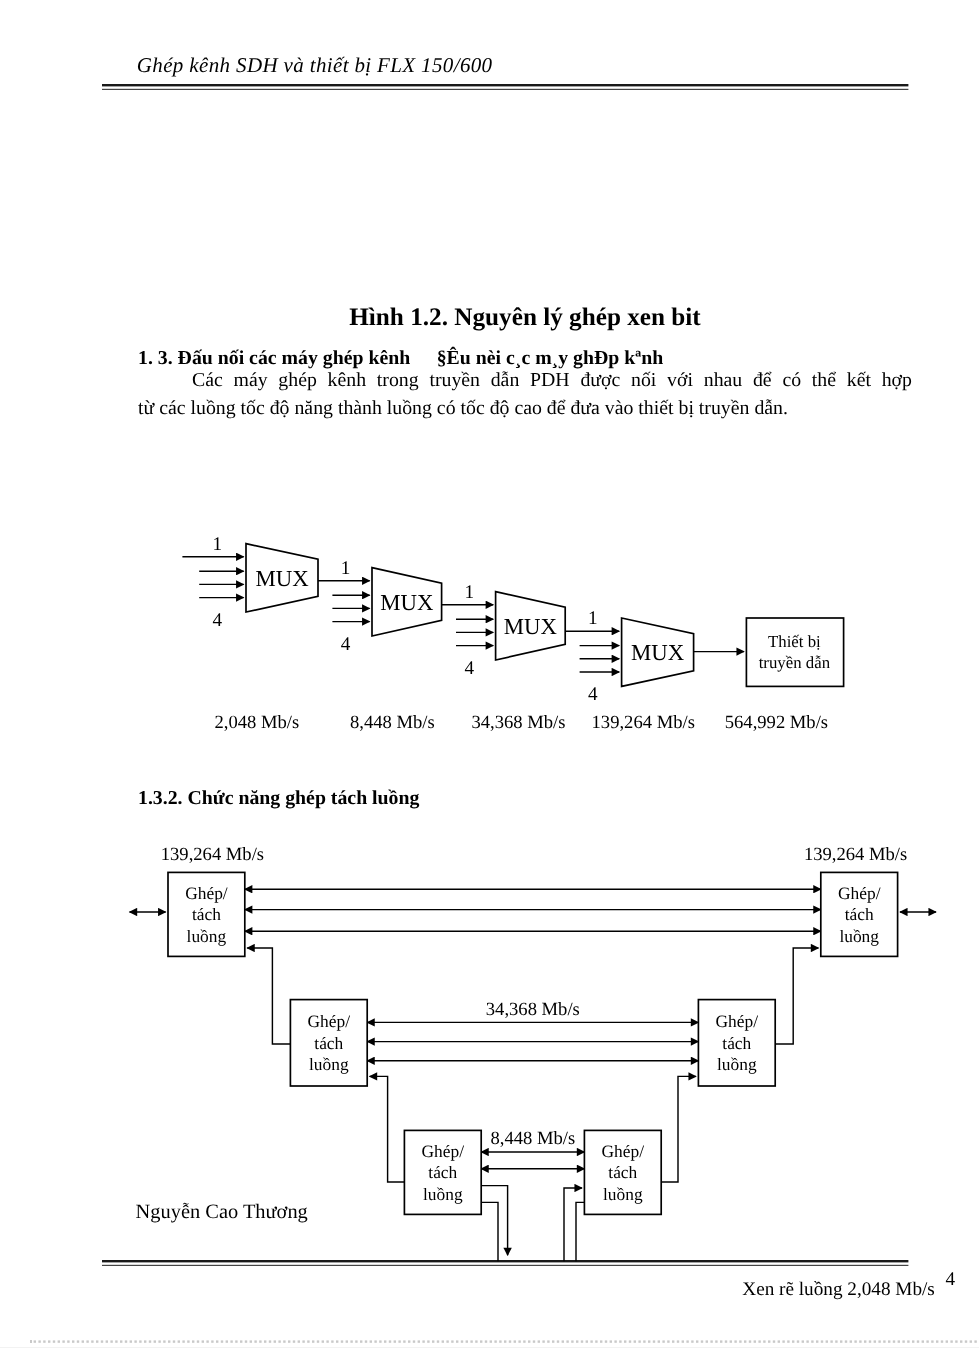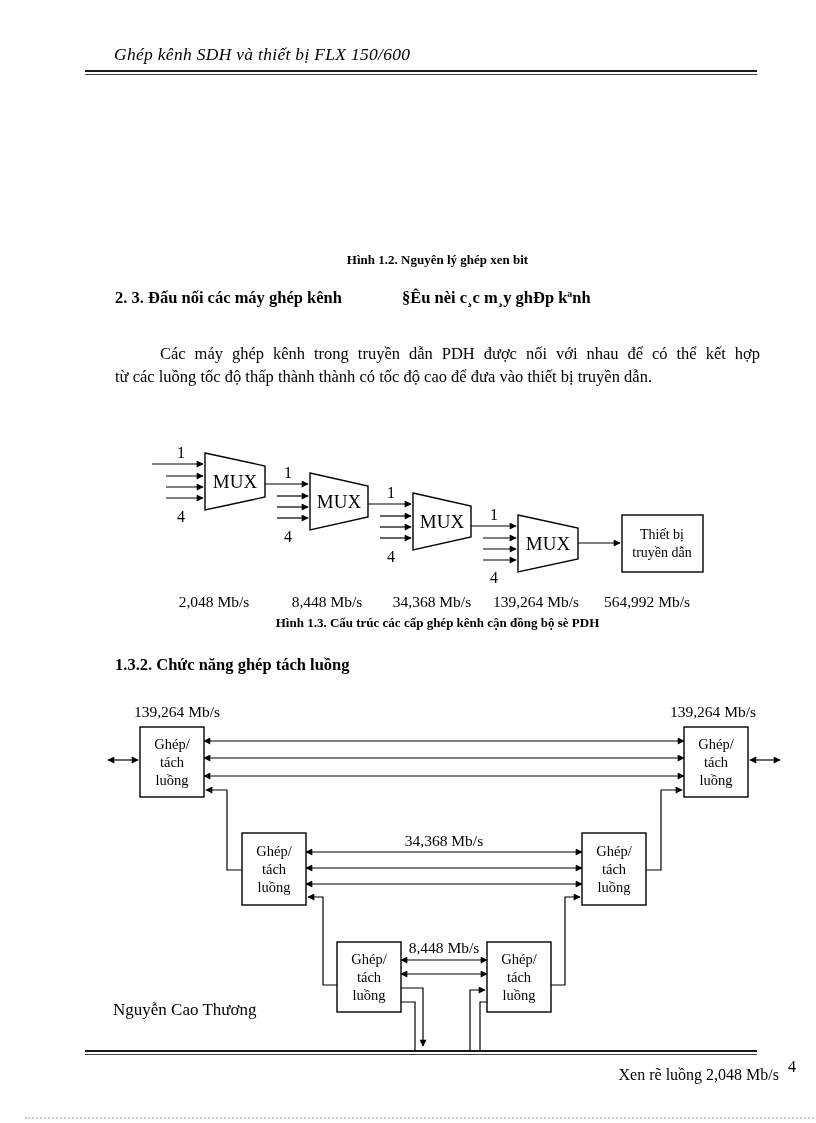--- a/index.html
+++ b/index.html
@@ -5,23 +5,23 @@
   html,body{margin:0;padding:0;background:#e8e8e8;}
   #page{
     position:relative;width:816px;height:1123px;background:#ffffff;
     font-family:"Liberation Serif","DejaVu Serif",serif;color:#000;
     overflow:hidden;margin:0 auto;padding-left:40px;
   }
   .abs{position:absolute;}
   .hdr-title{left:114px;top:44px;font-style:italic;font-size:17.5px;letter-spacing:.3px;}
   .rule-thick{left:85px;width:672px;height:2px;background:#1a1a1a;}
   .rule-thin{left:85px;width:672px;height:1px;background:#444;}
-  .fig-caption{left:115px;width:645px;text-align:center;font-weight:bold;font-size:13px;}
+  .fig-caption{left:115px;width:645px;text-align:center;font-weight:bold;font-size:21px;}
   .h-sec{left:115px;font-weight:bold;font-size:16.5px;white-space:nowrap;}
-  .h-garbled{margin-left:60px;}
+  .h-garbled{margin-left:22px;}
   .para{left:115px;width:645px;font-size:16.5px;line-height:23px;}
   .para .l1{text-align:justify;text-align-last:justify;text-indent:45px;}
   .para .l2{text-align:left;}
   .ftr-author{left:113px;top:1000px;font-size:17px;}
   .ftr-page{right:60px;top:1058px;font-size:16px;}
   .ftr-note{left:115px;top:1066px;width:664px;text-align:right;font-size:16px;}
   .dotted-edge{left:25px;right:6px;top:1117px;border-top:2px dotted #c9c9c9;height:0;}
   svg{position:absolute;left:0;top:0;pointer-events:none;}
   svg text{font-family:"Liberation Serif","DejaVu Serif",serif;fill:#000;}
   .ln{stroke:#000;stroke-width:1.2;fill:none;}
@@ -36,29 +36,28 @@
 <body>
 
 <div id="page">
 
   <div class="abs hdr-title">Ghép kênh SDH và thiết bị FLX 150/600</div>
   <div class="abs rule-thick" style="top:70px;"></div>
   <div class="abs rule-thin" style="top:74px;"></div>
 
   <div class="abs fig-caption" style="top:252px;">Hình 1.2. Nguyên lý ghép xen bit</div>
 
-  <div class="abs h-sec" style="top:288px;"><span>2. 3. Đấu nối các máy ghép kênh</span><span class="h-garbled">§Êu nèi c¸c m¸y ghÐp kªnh</span></div>
+  <div class="abs h-sec" style="top:288px;"><span>1. 3. Đấu nối các máy ghép kênh</span><span class="h-garbled">§Êu nèi c¸c m¸y ghÐp kªnh</span></div>
 
-  <div class="abs para" style="top:342px;">
+  <div class="abs para" style="top:305px;">
     <div class="l1">Các máy ghép kênh trong truyền dẫn PDH được nối với nhau để có thể kết hợp</div>
-    <div class="l2">từ các luồng tốc độ thấp thành thành có tốc độ cao để đưa vào thiết bị truyền dẫn.</div>
+    <div class="l2">từ các luồng tốc độ năng thành luồng có tốc độ cao để đưa vào thiết bị truyền dẫn.</div>
   </div>
 
 
-  <div class="abs fig-caption" style="top:615px;">Hình 1.3. Cấu trúc các cấp ghép kênh cận đồng bộ sè PDH</div>
 
   <div class="abs h-sec" style="top:655px;">1.3.2. Chức năng ghép tách luồng</div>
 
   <div class="abs rule-thick" style="top:1050px;"></div>
   <div class="abs rule-thin" style="top:1054px;"></div>
   <div class="abs ftr-author">Nguyễn Cao Thương</div>
   <div class="abs ftr-page">4</div>
   <div class="abs ftr-note">Xen rẽ luồng 2,048 Mb/s</div>
   <div class="abs dotted-edge"></div>
 

